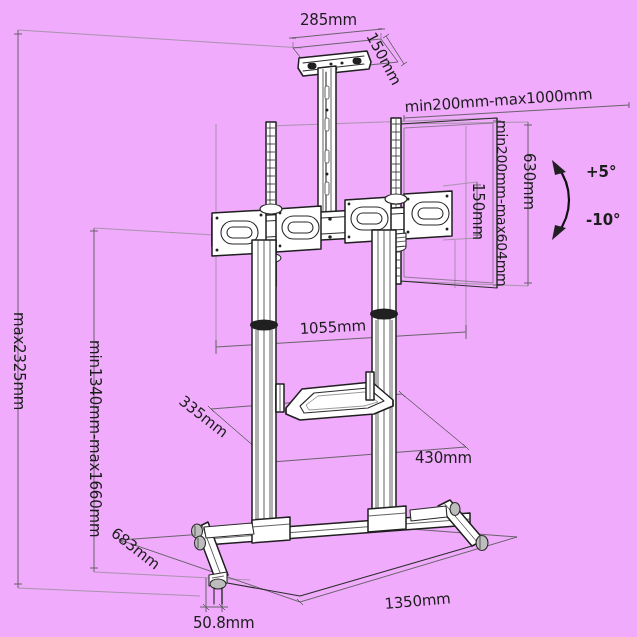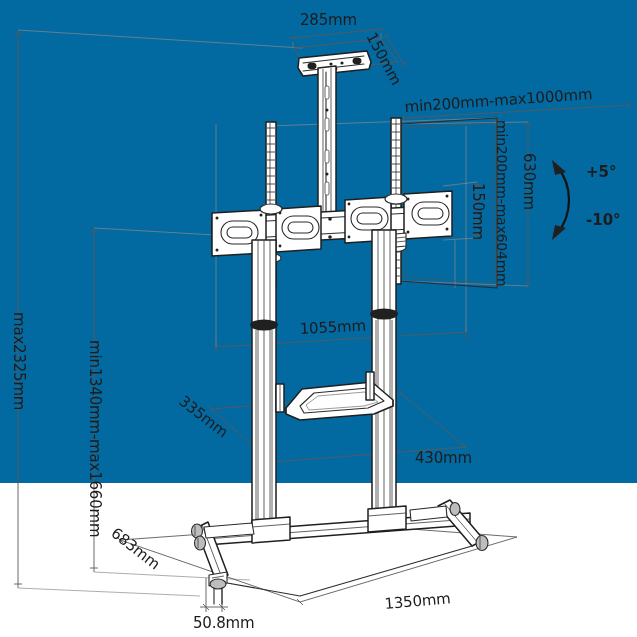--- a/index.html
+++ b/index.html
@@ -1,18 +1,18 @@
 <!DOCTYPE html>
 <html><head>
 <meta charset="utf-8">
 <style>
   html,body{margin:0;padding:0;background:#fff;}
   body{width:637px;height:637px;overflow:hidden;
        font-family:"DejaVu Sans","Liberation Sans",sans-serif;}
-  #root{position:relative;width:637px;height:483px;background:#0369a1;}
+  #root{position:relative;width:637px;height:637px;background:#f0abfc;}
   svg#dwg{position:absolute;left:0;top:0;width:637px;height:637px;}
   .dimtxt{font-family:"DejaVu Sans","Liberation Sans",sans-serif;
           font-size:15px;fill:#1c1c1c;letter-spacing:-0.2px;}
   .dimtxt.sm{font-size:14px;}
   .angtxt{font-family:"DejaVu Sans","Liberation Sans",sans-serif;
           font-size:15px;fill:#1c1c1c;font-weight:600;}
   .dim{stroke:#5a5a5a;stroke-width:.9;fill:none;}
   .dimthin{stroke:#7a7a7a;stroke-width:.75;fill:none;}
   .ext{stroke:#8a8a8a;stroke-width:.7;fill:none;}
   .out{stroke:#1f1f1f;stroke-width:1.5;fill:none;stroke-linejoin:round;stroke-linecap:round;}

